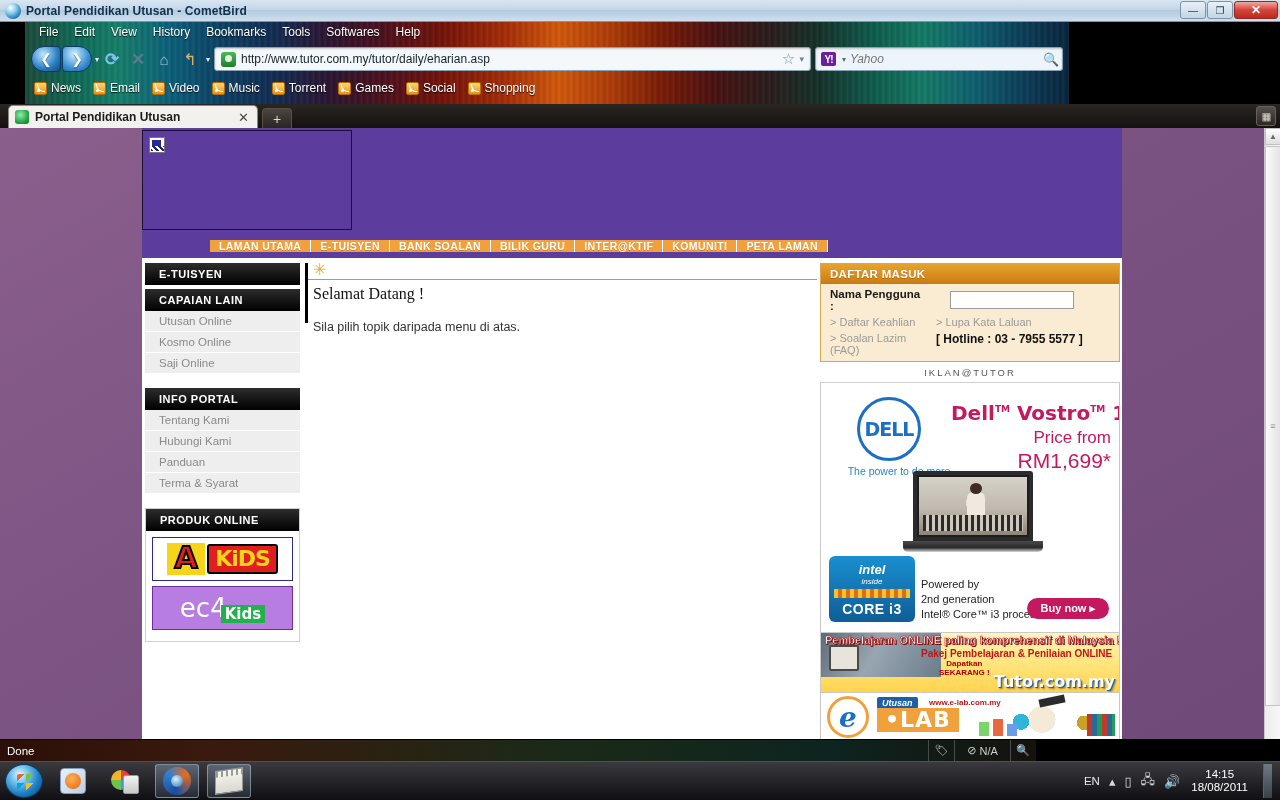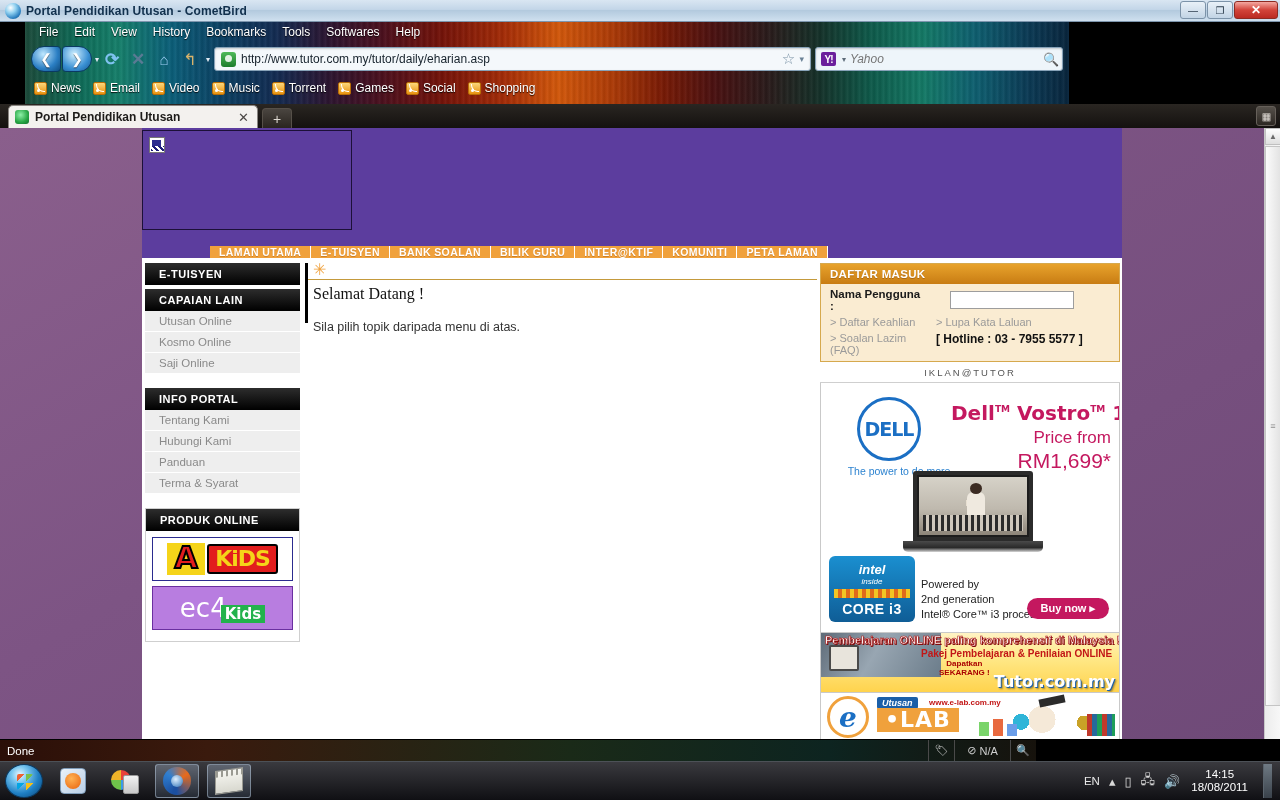--- a/index.html
+++ b/index.html
@@ -182,21 +182,21 @@
     background:#fff;border:1px solid #777;
   }
   #broken-image-icon:before{
     content:"";position:absolute;left:2px;top:2px;width:9px;height:6px;background:#2b2b8f;
   }
   #broken-image-icon:after{
     content:"";position:absolute;left:1px;bottom:1px;width:13px;height:5px;
     background:repeating-linear-gradient(45deg,#1d1d7a 0 2px,#fff 2px 4px);
   }
   #site-nav{
-    height:24px;background:#5c3d9e;display:flex;align-items:flex-end;padding-left:68px;
+    height:24px;background:#5c3d9e;display:flex;align-items:center;padding-left:68px;
   }
   .navtab{
     background:#f0a13c;color:#fff;font-size:10.5px;font-weight:bold;letter-spacing:.4px;
     display:flex;align-items:center;padding:0 9px;border-right:1px solid #fff;
     text-shadow:0 1px 0 rgba(140,70,0,.35);
   }
   #site-body{ background:#fff; min-height:490px; position:relative; width:980px;}
 
   
   #left-col{

